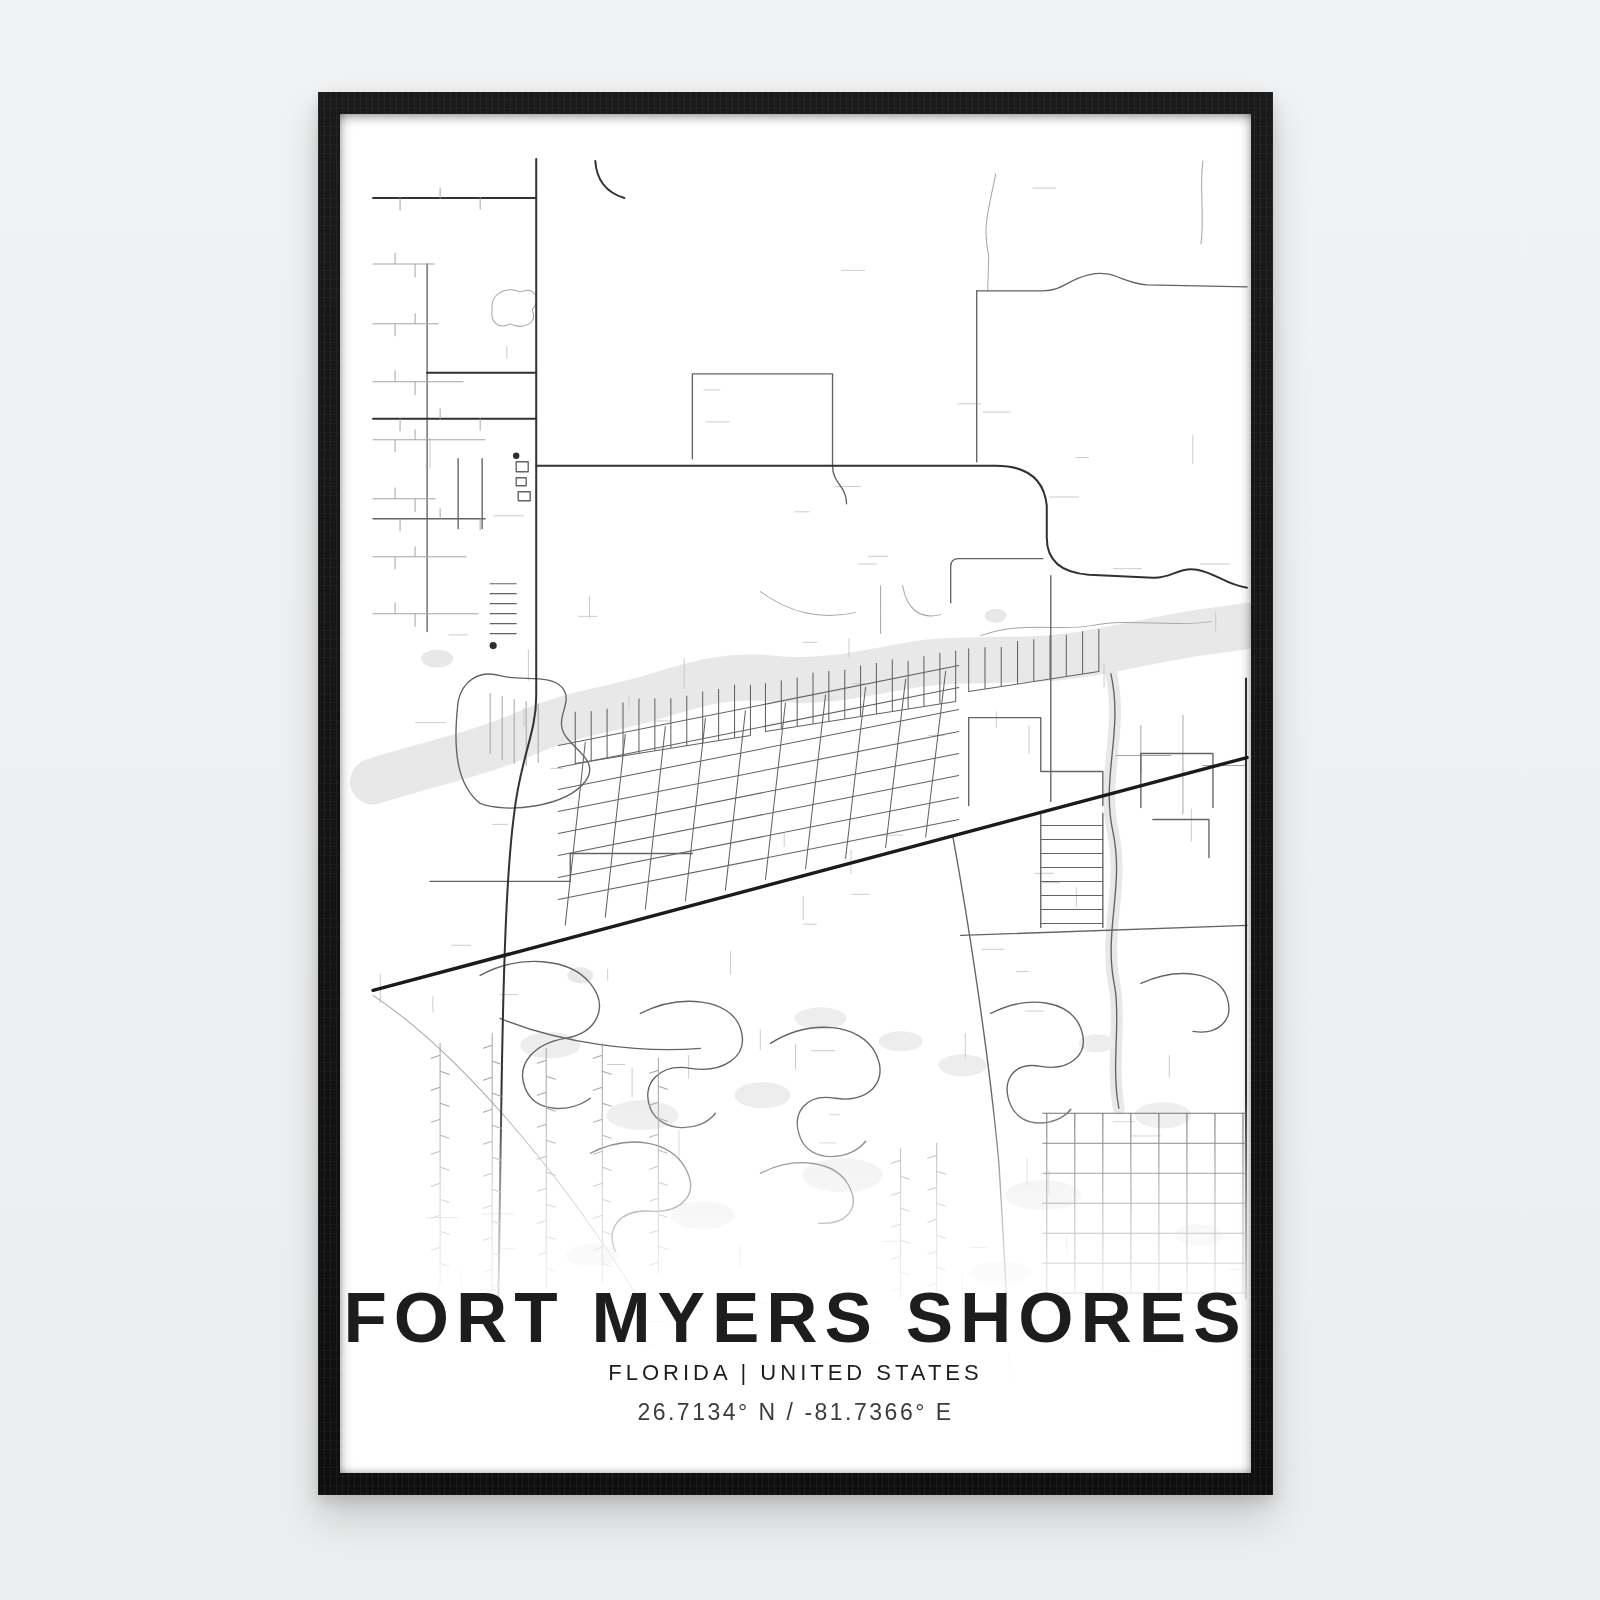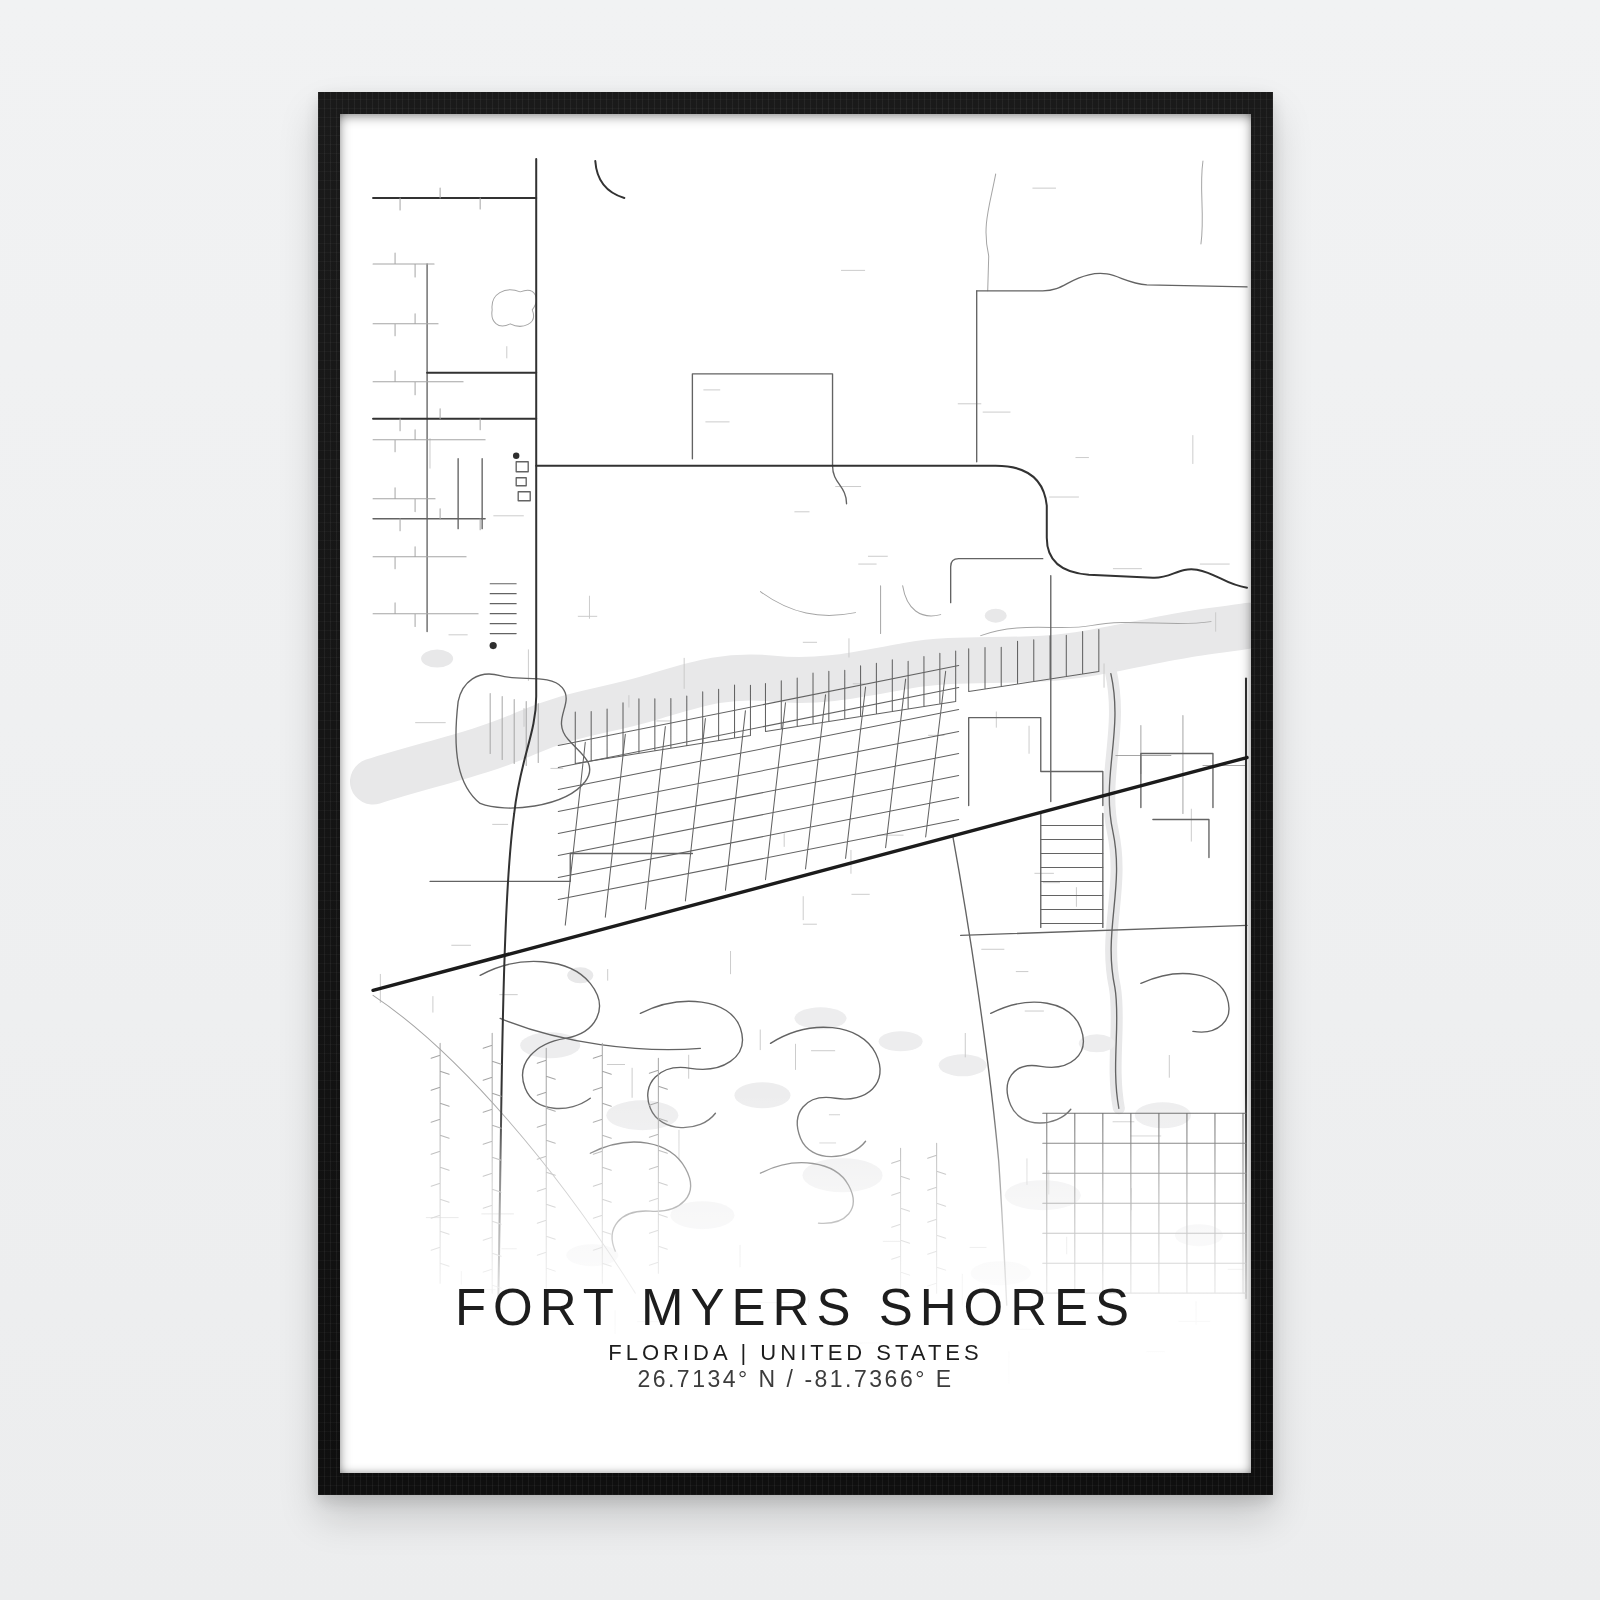--- a/index.html
+++ b/index.html
@@ -41,23 +41,23 @@
   .wf2{fill:#ededee}
   .bld{fill:#2e2e2e}
   .fade{
     position:absolute;inset:0;pointer-events:none;
     background:linear-gradient(to bottom,
       rgba(255,255,255,0) 0%,rgba(255,255,255,0) 72%,
       rgba(255,255,255,.55) 80%,rgba(255,255,255,.82) 86%,
       rgba(255,255,255,.94) 92%,rgba(255,255,255,1) 97%);
   }
   .caption{position:absolute;left:0;right:0;top:1168px;text-align:center;color:var(--title-text)}
-  .caption .title{font-size:51px;letter-spacing:7px;font-weight:400;line-height:1}
+  .caption .title{font-size:71px;letter-spacing:7px;font-weight:700;line-height:1}
   .caption .subtitle{margin-top:7px;font-size:22px;letter-spacing:4px;font-weight:300}
-  .caption .coords{margin-top:0;font-size:23px;letter-spacing:2.5px;font-weight:300;color:var(--coords-text)}
+  .caption .coords{margin-top:13px;font-size:23px;letter-spacing:2.5px;font-weight:300;color:var(--coords-text)}
   .glass{
     position:absolute;inset:0;pointer-events:none;
     box-shadow:inset 0 9px 12px -7px rgba(0,0,0,.45),
                inset 0 -7px 10px -7px rgba(0,0,0,.33),
                inset 9px 0 12px -9px rgba(0,0,0,.38),
                inset -9px 0 12px -9px rgba(0,0,0,.38);
   }
 </style>
 </head>
 <body>

